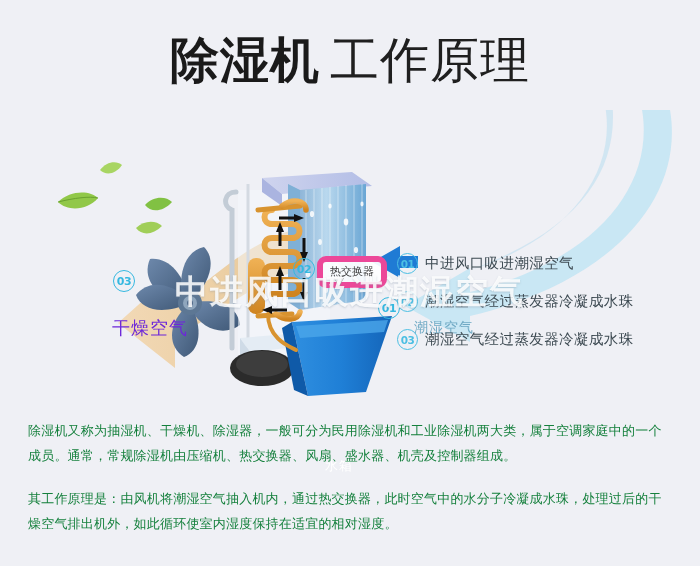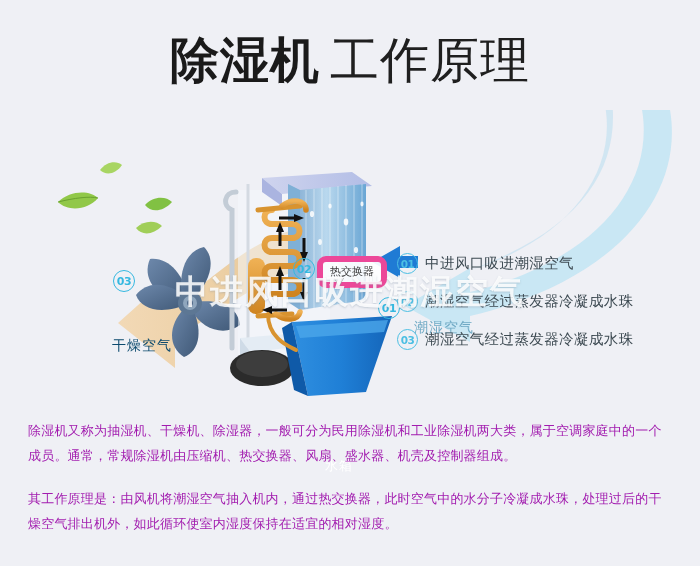--- a/index.html
+++ b/index.html
@@ -63,22 +63,22 @@
   .callout-tail{
     position:absolute;left:334px;top:167px;
     width:0;height:0;
     border-left:5px solid transparent;
     border-right:5px solid transparent;
     border-top:9px solid rgba(255,255,255,0.92);
     filter:drop-shadow(0 1px 0 #9a9a9a);
   }
 
   .lbl-dry{
-    position:absolute;left:112px;top:227px;
-    font-size:14px;color:#0c4a6e;letter-spacing:1px;white-space:nowrap;
+    position:absolute;left:112px;top:206px;
+    font-size:18px;color:#6d28d9;letter-spacing:1px;white-space:nowrap;
   }
   .lbl-humid{
     position:absolute;left:382px;top:209px;
     font-size:14px;color:#6fa9c4;letter-spacing:1px;white-space:nowrap;margin-left:32px;
   }
   .lbl-tank{
     position:absolute;left:325px;top:347px;
     font-size:13px;color:#ffffff;letter-spacing:1px;white-space:nowrap;
     font-weight:normal;
   }
@@ -107,21 +107,21 @@
     color:rgba(255,255,255,0.85);
     letter-spacing:2px;
     text-shadow:0 1px 2px rgba(120,140,160,0.35);
     pointer-events:none;
     white-space:nowrap;
   }
 
   
   .copy{position:absolute;left:28px;top:418px;width:648px;}
   .para{
-    font-size:13px;color:#a21caf;line-height:25px;
+    font-size:13px;color:#15803d;line-height:25px;
     margin:0 10px 18px 0;letter-spacing:0.2px;
   }
 </style>
 </head>
 <body>
 
 <div class="page">
 
   <div class="title-wrap">
     <span class="title-bold">除湿机</span><span class="title-light">工作原理</span>

